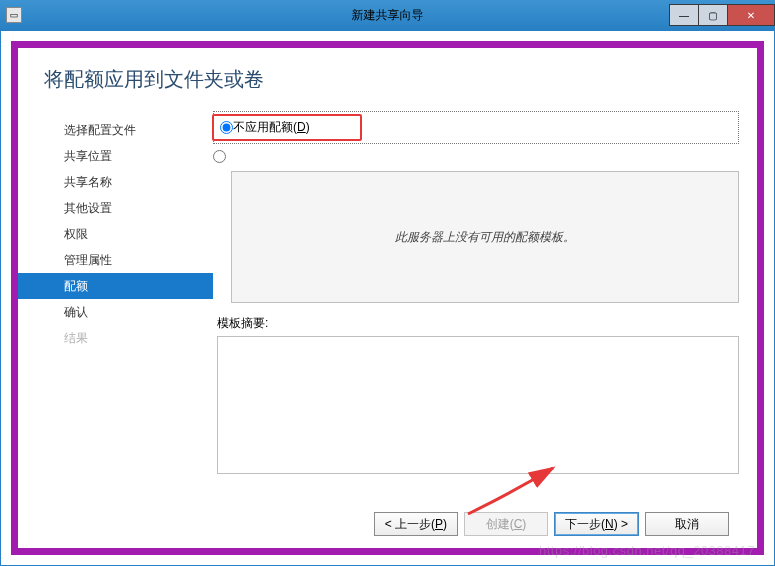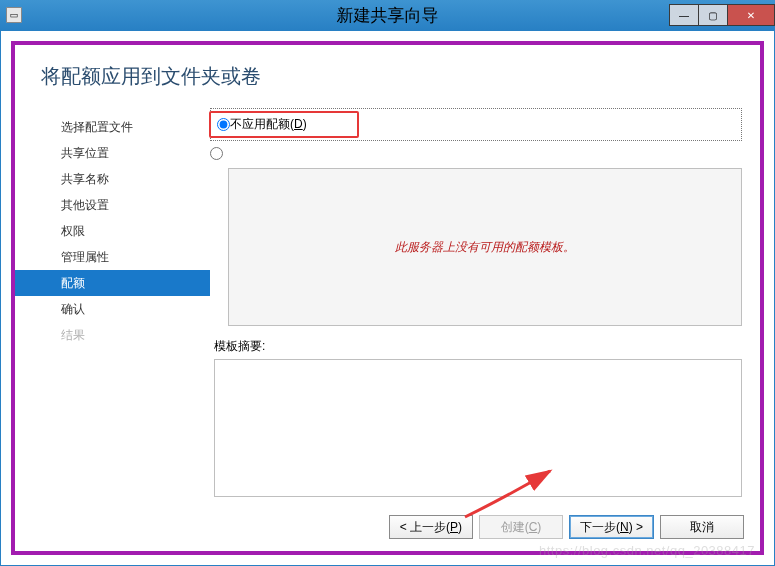--- a/index.html
+++ b/index.html
@@ -26,21 +26,21 @@
       background: #e8e8e8;
       border: 1px solid #888;
       border-radius: 1px;
       display: flex; align-items: center; justify-content: center;
       font-size: 9px;
     }
     .titlebar .title {
       position: absolute;
       left: 50%;
       transform: translateX(-50%);
-      font-size: 17px;
+      font-size: 12px;
       color: #000;
       text-align: right;
     }
     .window-controls {
       margin-left: auto;
       display: flex;
       height: 22px;
     }
     .win-btn {
       width: 30px;
@@ -61,21 +61,21 @@
       color: #fff;
       width: 48px;
     }
     .window-border {
       border: 1px solid #2880c4;
       height: 536px;
       background: #fff;
     }
     .inner-frame {
       margin: 10px;
-      border: 4px solid #a21caf;
+      border: 7px solid #a21caf;
       height: 514px;
       background: #fff;
       position: relative;
     }
     .page-title {
       font-size: 20px;
       color: #2b4d6f;
       padding: 18px 0 0 26px;
       font-weight: 300;
     }
@@ -125,43 +125,43 @@
     }
     .radio-row-wrap1 {
       border: 1px dotted #777;
       padding: 2px 4px;
       margin-bottom: 6px;
     }
     .u { text-decoration: underline; }
     .template-box {
       border: 1px solid #bfbfbf;
       background: #f5f5f5;
-      height: 158px;
+      height: 132px;
       margin: 6px 0 12px 18px;
       display: flex;
       align-items: center;
       justify-content: center;
-      color: #b91c1c;
+      color: #404040;
       font-style: italic;
       font-size: 12px;
     }
     .summary-label {
       margin: 6px 0 4px 4px;
       font-size: 12px;
     }
     .summary-box {
       border: 1px solid #bfbfbf;
       height: 138px;
       margin-left: 4px;
       background: #fff;
     }
     .button-row {
       position: absolute;
       bottom: 12px;
-      right: 16px;
+      right: 28px;
       display: flex;
       gap: 6px;
     }
     .wiz-btn {
       min-width: 84px;
       height: 24px;
       border: 1px solid #8a8a8a;
       background: linear-gradient(to bottom, #fdfdfd, #ececec);
       font-size: 12px;
       font-family: inherit;

